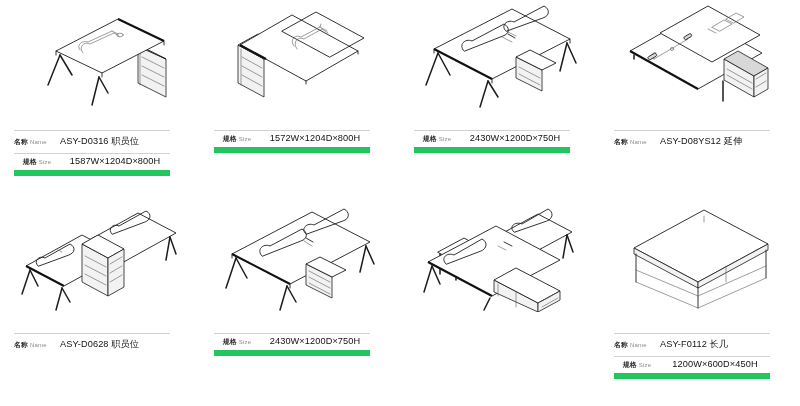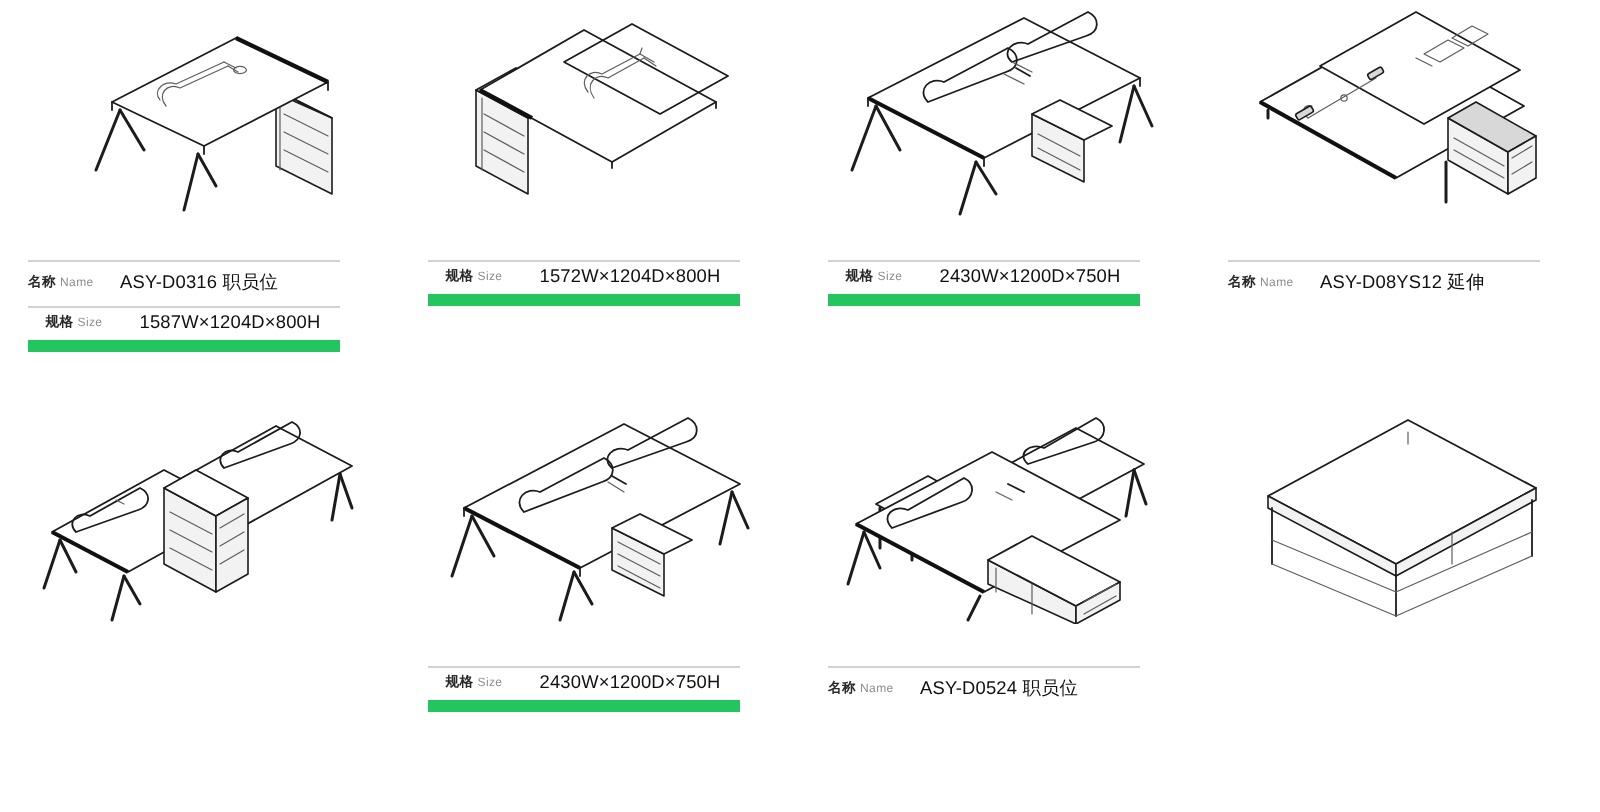--- a/index.html
+++ b/index.html
@@ -288,20 +288,26 @@
         <line class="ln-thin" x1="90" y1="60" x2="102" y2="53"></line>
         <line class="ln-thin" x1="90" y1="69" x2="102" y2="62"></line>
         <line class="ln-thin" x1="90" y1="78" x2="102" y2="71"></line>
 
         <path class="ln" d="M18,62 C13,57 19,51 25,54 L50,40 C56,43 55,49 49,51 Z"></path>
         <path class="ln" d="M92,30 C87,25 93,19 99,22 L126,7 C132,10 131,16 125,18 Z"></path>
         <line class="ln-thin" x1="38" y1="46" x2="42" y2="48"></line>
       </svg>
     </div>
     <div class="spec-table">
+      <div class="spec-row">
+        <span class="spec-label">
+          <span class="cn">名称</span><span class="en">Name</span>
+        </span>
+        <span class="spec-value">ASY-D0628 职员位</span>
+      </div>
     </div>
   </div>
 
   <div class="product-card">
     <div class="drawing-area">
       <svg width="160" height="108" viewBox="0 0 160 108">
         <polygon class="sf-top" points="12,50 92,8 150,38 70,80"></polygon>
         <line class="ln-edge" x1="12" y1="50" x2="70" y2="80"></line>
         <line class="ln" x1="12" y1="50" x2="12" y2="54"></line>
         <line class="ln" x1="70" y1="80" x2="70" y2="84"></line>
@@ -361,26 +367,20 @@
         <line class="ln-thin" x1="122" y1="97" x2="138" y2="88"></line>
         <line class="ln-thin" x1="122" y1="103" x2="138" y2="94"></line>
 
         <path class="ln" d="M26,60 C20,54 27,48 34,51 L62,35 C68,38 67,45 61,47 Z"></path>
         <path class="ln" d="M94,28 C88,23 95,17 102,20 L128,5 C134,8 133,15 127,17 Z"></path>
         <line class="ln" x1="84" y1="38" x2="92" y2="42"></line>
         <line class="ln-thin" x1="78" y1="42" x2="86" y2="46"></line>
       </svg>
     </div>
     <div class="spec-table">
-      <div class="spec-row">
-        <span class="spec-label">
-          <span class="cn">名称</span><span class="en">Name</span>
-        </span>
-        <span class="spec-value">ASY-D0524 职员位</span>
-      </div>
     </div>
   </div>
 
   <div class="product-card">
     <div class="drawing-area">
       <svg width="160" height="108" viewBox="0 0 160 108">
 
         <polygon class="sf-top" points="14,44 84,6 148,40 78,78"></polygon>
 
         <polygon class="sf-side" points="14,44 78,78 78,84 14,50"></polygon>
@@ -392,15 +392,29 @@
         <line class="ln-thin" x1="16" y1="78" x2="78" y2="104"></line>
         <line class="ln-thin" x1="78" y1="104" x2="146" y2="74"></line>
 
         <line class="ln-thin" x1="16" y1="66" x2="78" y2="92"></line>
         <line class="ln-thin" x1="78" y1="92" x2="146" y2="62"></line>
         <line class="ln-thin" x1="106" y1="62" x2="106" y2="78"></line>
 
         <line class="ln-thin" x1="84" y1="12" x2="84" y2="18"></line>
       </svg>
     </div>
+    <div class="spec-table">
+      <div class="spec-row">
+        <span class="spec-label">
+          <span class="cn">名称</span><span class="en">Name</span>
+        </span>
+        <span class="spec-value">ASY-F0112 长几</span>
+      </div>
+      <div class="spec-row last">
+        <span class="spec-label">
+          <span class="cn">规格</span><span class="en">Size</span>
+        </span>
+        <span class="spec-value">1200W×600D×450H</span>
+      </div>
+    </div>
   </div>
 
 </div>
 
 </body></html>

